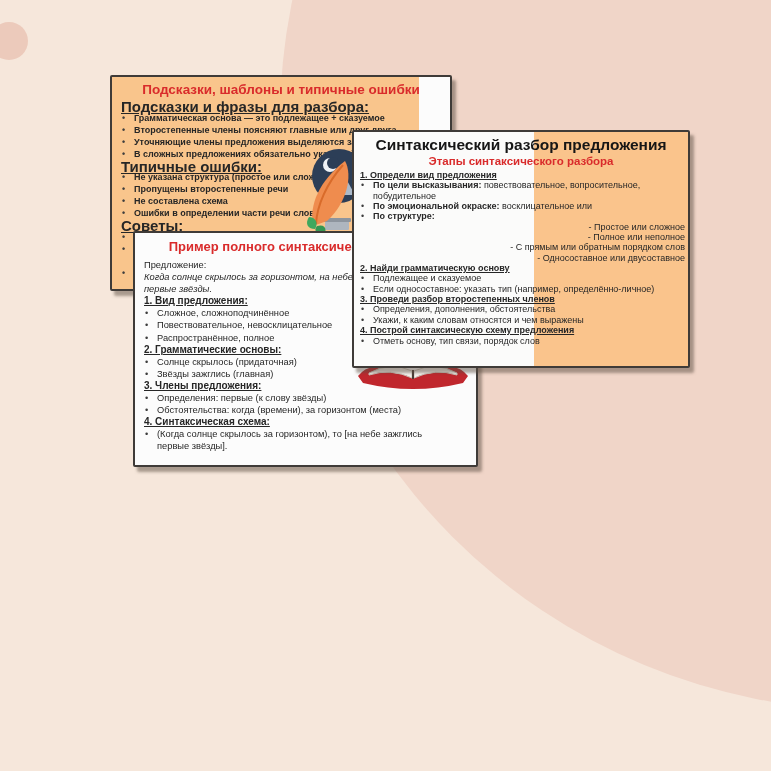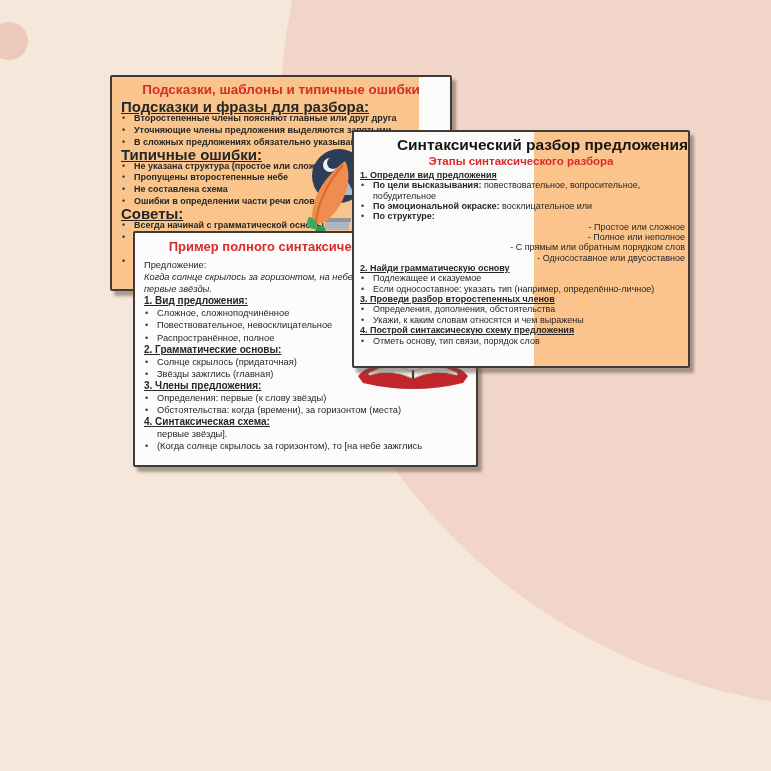--- a/index.html
+++ b/index.html
@@ -35,21 +35,21 @@
   
   .card2{left:133px;top:231px;width:345px;height:236px;z-index:20;}
   .card2 .card-title{padding-top:6px;font-size:13px;line-height:16px;color:#d92b2b;}
   .card2 .body{padding:4px 4px 0 9px;font-size:9.3px;line-height:12.1px;}
   .card2 .ln-h{font-size:10px;}
 
   
   .card3{left:352px;top:130px;width:338px;height:238px;z-index:30;}
   .card3 .panel-white{left:0;width:180px;background:#fbfbfa;}
   .card3 .panel-orange{left:180px;right:0;background:#fac48c;}
-  .card3 .card-title{padding-top:4px;font-size:15.5px;line-height:18px;color:#161616;text-align:right;}
+  .card3 .card-title{padding-top:4px;font-size:15.5px;line-height:18px;color:#161616;}
   .card3 .subtitle{position:relative;margin:0;text-align:center;font-weight:bold;
                    font-size:11.5px;line-height:14px;color:#d92b2b;}
   .card3 .body{padding:2px 3px 0 6px;font-size:9px;line-height:10.35px;}
 
   .illo{position:absolute;}
   .illo-quill{left:303px;top:147px;z-index:15;}
   .illo-book{left:356px;top:356px;z-index:25;}
 </style>
 </head>
 <body>
@@ -57,26 +57,27 @@
 <div class="page">
 
   <div class="bg-circle"></div>
   <div class="bg-dot"></div>
 
   <section class="card card1">
     <div class="panel panel-orange"></div>
     <h2 class="card-title">Подсказки, шаблоны и типичные ошибки</h2>
     <div class="body">
         <div class="ln ln-h"><span>Подсказки и фразы для разбора:</span></div>
+        <div class="ln ln-b"><span class="blt">•</span><span>Грамматическая основа — это подлежащее + сказуемое</span></div>
         <div class="ln ln-b"><span class="blt">•</span><span>Второстепенные члены поясняют главные или друг друга</span></div>
         <div class="ln ln-b"><span class="blt">•</span><span>Уточняющие члены предложения выделяются запятыми</span></div>
         <div class="ln ln-b"><span class="blt">•</span><span>В сложных предложениях обязательно указывай вид связи</span></div>
         <div class="ln ln-h"><span>Типичные ошибки:</span></div>
         <div class="ln ln-b"><span class="blt">•</span><span>Не указана структура (простое или сложное)</span></div>
-        <div class="ln ln-b"><span class="blt">•</span><span>Пропущены второстепенные небе</span></div>
+        <div class="ln ln-b"><span class="blt">•</span><span>Пропущены второстепенные речи</span></div>
         <div class="ln ln-b"><span class="blt">•</span><span>Не составлена схема</span></div>
         <div class="ln ln-b"><span class="blt">•</span><span>Ошибки в определении части речи слов</span></div>
         <div class="ln ln-h"><span>Советы:</span></div>
         <div class="ln ln-b"><span class="blt">•</span><span>Всегда начинай с грамматической основы</span></div>
         <div class="ln ln-b"><span class="blt">•</span><span>Не путай члены предложения и</span></div>
         <div class="ln ln-b2"><span>словосочетания</span></div>
         <div class="ln ln-b"><span class="blt">•</span><span>Для тренировки разбирай предложения из</span></div>
         <div class="ln ln-b2"><span>текстов</span></div>
       </div>
   </section>
@@ -105,22 +106,22 @@
         <div class="ln ln-b"><span class="blt">•</span><span>Сложное, сложноподчинённое</span></div>
         <div class="ln ln-b"><span class="blt">•</span><span>Повествовательное, невосклицательное</span></div>
         <div class="ln ln-b"><span class="blt">•</span><span>Распространённое, полное</span></div>
         <div class="ln ln-h"><span>2. Грамматические основы:</span></div>
         <div class="ln ln-b"><span class="blt">•</span><span>Солнце скрылось (придаточная)</span></div>
         <div class="ln ln-b"><span class="blt">•</span><span>Звёзды зажглись (главная)</span></div>
         <div class="ln ln-h"><span>3. Члены предложения:</span></div>
         <div class="ln ln-b"><span class="blt">•</span><span>Определения: первые (к слову звёзды)</span></div>
         <div class="ln ln-b"><span class="blt">•</span><span>Обстоятельства: когда (времени), за горизонтом (места)</span></div>
         <div class="ln ln-h"><span>4. Синтаксическая схема:</span></div>
+        <div class="ln ln-b"><span class="blt">•</span><span>(Когда солнце скрылось за горизонтом), то [на небе зажглись</span></div>
         <div class="ln ln-b2"><span>первые звёзды].</span></div>
-        <div class="ln ln-b"><span class="blt">•</span><span>(Когда солнце скрылось за горизонтом), то [на небе зажглись</span></div>
       </div>
   </section>
 
   <svg class="illo illo-book" width="114" height="33" viewBox="0 0 114 33">
     <path d="M2,20 Q12,8 24,13 Q57,25 90,13 Q102,8 112,20 L107,27 Q57,39 7,27 Z" fill="#c0272d"></path>
     <path d="M13,17 Q35,5 56,15 L56,22 Q35,12 13,19 Z" fill="#f6f3ee" stroke="#cfc8bd" stroke-width="1"></path>
     <path d="M101,17 Q79,5 58,15 L58,22 Q79,12 101,19 Z" fill="#f6f3ee" stroke="#cfc8bd" stroke-width="1"></path>
     <path d="M56,14 L58,14 L58,23 L56,23 Z" fill="#4a3c35"></path>
   </svg>
 

